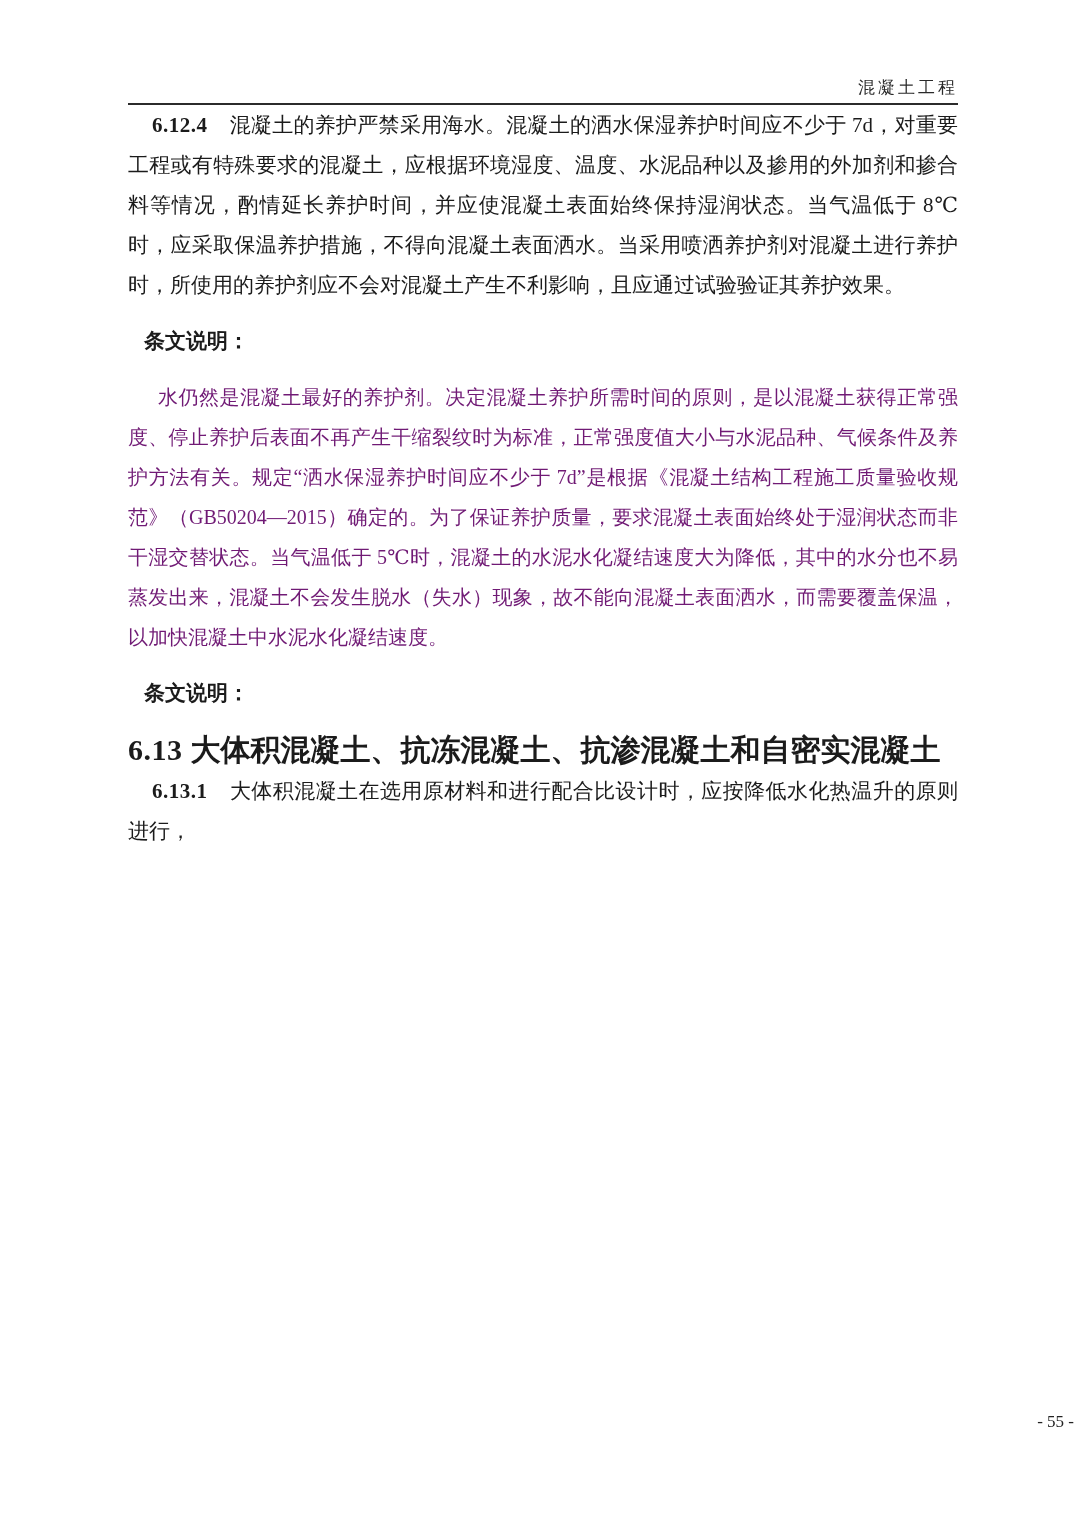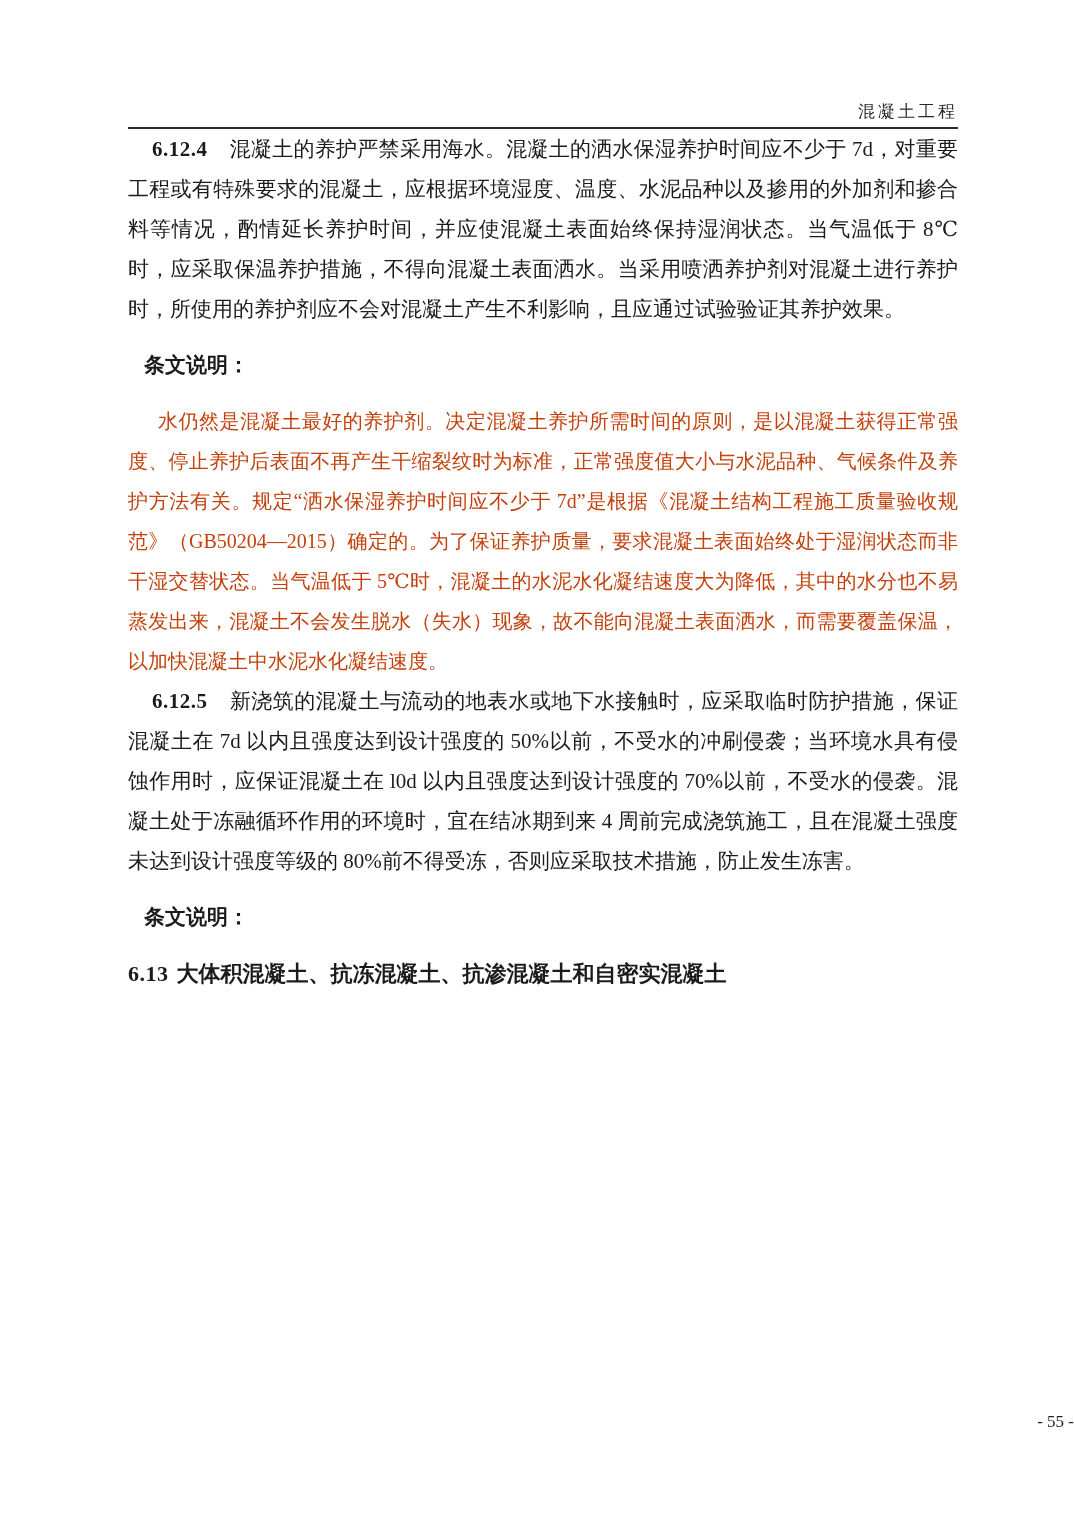--- a/index.html
+++ b/index.html
@@ -11,21 +11,21 @@
     position: relative;
     overflow: hidden;
   }
   .page { position: absolute; inset: 0; }
   .content {
     position: absolute;
     left: 128px; top: 0;
     width: 830px;
   }
   .header {
-    padding-top: 100px;
+    padding-top: 76px;
     padding-bottom: 4px;
     border-bottom: 2px solid #2b2b2b;
     text-align: right;
   }
   .header-title {
     font-size: 17px;
     letter-spacing: 3px;
     color: #2a2a2a;
   }
   p.provision {
@@ -48,24 +48,24 @@
     margin: 16px;
     font-family: "Liberation Sans", "DejaVu Sans", sans-serif;
   }
   p.explanation {
     font-size: 20px;
     line-height: 40px;
     text-align: justify;
     word-break: break-all;
     margin: 0;
     text-indent: 30px;
-    color: #c2410c;
+    color: #701a75;
   }
   h2.section-heading {
-    font-size: 22px;
+    font-size: 30px;
     line-height: 42px;
     font-weight: bold;
     margin: 0;
     font-family: "Liberation Sans", "DejaVu Sans", sans-serif;
   }
   h2.section-heading .sec-num {
     font-family: "Liberation Serif", "DejaVu Serif", serif;
     margin-right: 8px;
   }
   .mt-first { margin-top: 40px; }
@@ -94,30 +94,30 @@
     </div>
 
     <p class="provision mt-first">
       <span class="sec-num">6.12.4</span><span>混凝土的养护严禁采用海水。混凝土的洒水保湿养护时间应不少于 7d，对重要工程或有特殊要求的混凝土，应根据环境湿度、温度、水泥品种以及掺用的外加剂和掺合料等情况，酌情延长养护时间，并应使混凝土表面始终保持湿润状态。当气温低于 8℃时，应采取保温养护措施，不得向混凝土表面洒水。当采用喷洒养护剂对混凝土进行养护时，所使用的养护剂应不会对混凝土产生不利影响，且应通过试验验证其养护效果。</span>
     </p>
 
     <p class="note-label mt-label1">条文说明：</p>
 
     <p class="explanation">水仍然是混凝土最好的养护剂。决定混凝土养护所需时间的原则，是以混凝土获得正常强度、停止养护后表面不再产生干缩裂纹时为标准，正常强度值大小与水泥品种、气候条件及养护方法有关。规定“洒水保湿养护时间应不少于 7d”是根据《混凝土结构工程施工质量验收规范》（GB50204—2015）确定的。为了保证养护质量，要求混凝土表面始终处于湿润状态而非干湿交替状态。当气温低于 5℃时，混凝土的水泥水化凝结速度大为降低，其中的水分也不易蒸发出来，混凝土不会发生脱水（失水）现象，故不能向混凝土表面洒水，而需要覆盖保温，以加快混凝土中水泥水化凝结速度。</p>
 
-    <p class="provision mt-prov2">
-      <span class="sec-num">6.12.5</span><span>新浇筑的混凝土与流动的地表水或地下水接触时，应采取临时防护措施，保证混凝土在 7d 以内且强度达到设计强度的 50%以前，不受水的冲刷侵袭；当环境水具有侵蚀作用时，应保证混凝土在 l0d 以内且强度达到设计强度的 70%以前，不受水的侵袭。混凝土处于冻融循环作用的环境时，宜在结冰期到来 4 周前完成浇筑施工，且在混凝土强度未达到设计强度等级的 80%前不得受冻，否则应采取技术措施，防止发生冻害。</span>
-    </p>
 
     <p class="note-label mt-label2">条文说明：</p>
 
 
     <h2 class="section-heading mt-heading">
       <span class="sec-num">6.13</span><span>大体积混凝土、抗冻混凝土、抗渗混凝土和自密实混凝土</span>
     </h2>
 
+    <p class="provision mt-prov3">
+      <span class="sec-num">6.13.1</span><span>大体积混凝土在选用原材料和进行配合比设计时，应按降低水化热温升的原则进行，</span>
+    </p>
 
   </div>
 
   <div class="footer">
     <span>- 55 -</span>
   </div>
 </div>
 
 </body></html>

